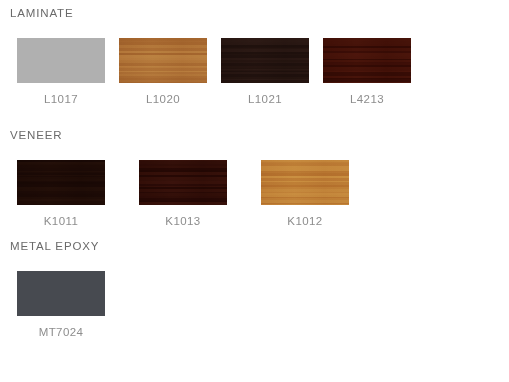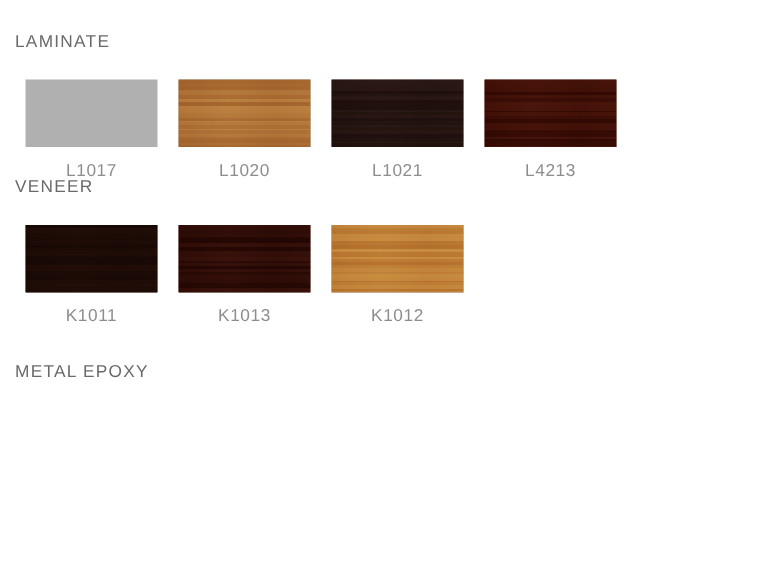--- a/index.html
+++ b/index.html
@@ -65,25 +65,25 @@
     font-size: 11.5px;
     color: #8d8d8d;
     letter-spacing: 0.4px;
     line-height: 1;
     margin-top: 11px;
     text-align: center;
     white-space: nowrap;
   }
 
   
-  #section-laminate { margin-top: 23px; }
+  #section-laminate { margin-top: 8px; }
   #section-laminate .swatch-row { margin-top: 18px; }
-  #section-veneer { }
-  #section-veneer .swatch-row { margin-top: 18px; }
-  #section-metal-epoxy { margin-top: 26px; }
+  #section-veneer { margin-top: 25px; }
+  #section-veneer .swatch-row { margin-top: 18px; gap: 20px; }
+  #section-metal-epoxy { margin-top: 14px; }
   #section-metal-epoxy .swatch-row { margin-top: 18px; }
 </style>
 </head>
 <body>
 
 <div class="palette-page">
 
   <div class="material-section" id="section-laminate">
     <div class="section-heading">LAMINATE</div>
     <div class="swatch-row">
@@ -146,17 +146,23 @@
       </div>
 
     </div>
   </div>
 
   <div class="material-section" id="section-metal-epoxy">
     <div class="section-heading">METAL EPOXY</div>
     <div class="swatch-row">
 
 
+      <div class="swatch-cell">
+        <div class="swatch-chip" id="chip-2-1" style="background-color: rgb(71, 74, 80);">
+          <div class="swatch-grain" style="background: none;"></div>
+        </div>
+        <div class="swatch-label">MT7024</div>
+      </div>
 
     </div>
   </div>
 
 </div>
 
 </body></html>

